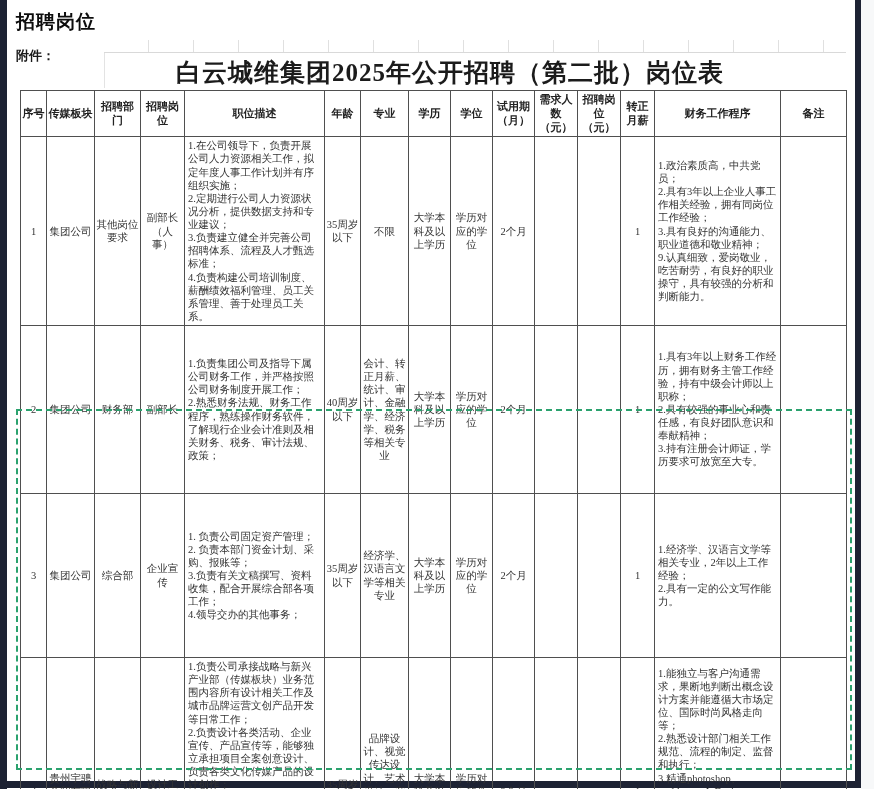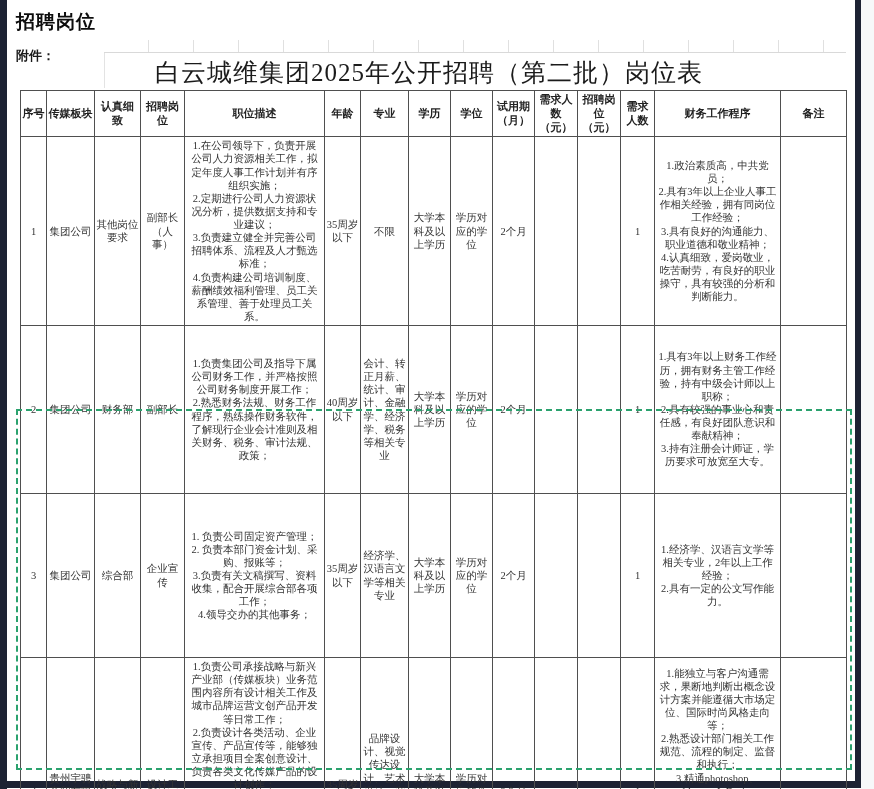--- a/index.html
+++ b/index.html
@@ -31,24 +31,24 @@
   }
   
   .grid-band {
     position: absolute; left: 104px; top: 40px; width: 742px; height: 13px;
     border-bottom: 1px solid #d9d9d9;
     background: repeating-linear-gradient(to right, transparent 0, transparent 44px, #e0e0e0 44px, #e0e0e0 45px);
   }
   .grid-tick-left { position: absolute; left: 104px; top: 53px; width: 1px; height: 35px; background: #e3e3e3; }
 
   .sheet-title {
-    position: absolute; left: 16px; top: 56px; width: 826px;
+    position: absolute; left: 37px; top: 56px; width: 826px;
     text-align: center;
     font-family: "Liberation Serif", serif;
-    font-size: 25px; font-weight: 400; color: #1b1b1b;
+    font-size: 25px; font-weight: 700; color: #1b1b1b;
     letter-spacing: 1px;
     white-space: nowrap;
   }
 
   table.jobs {
     position: absolute; left: 20px; top: 90px; width: 826px;
     border-collapse: collapse;
     table-layout: fixed;
     font-family: "Liberation Serif", serif;
   }
@@ -60,21 +60,21 @@
     vertical-align: middle;
     word-break: break-word;
     overflow: hidden;
   }
   table.jobs th {
     font-size: 11px; font-weight: 700; color: #222;
     text-align: center; padding: 2px 1px;
   }
   td.c { text-align: center; padding: 1px; }
   td.ml {
-    text-align: center; padding: 2px 3px;
+    text-align: left; padding: 2px 3px;
     white-space: pre-line;
   }
   tr.hdr { height: 38px; }
   tr.r1 { height: 115px; }
   tr.r2 { height: 168px; }
   tr.r3 { height: 164px; }
   tr.r4 { height: 194px; }
 
   
   .selection-rect {
@@ -114,31 +114,31 @@
       <col style="width:43px">
       <col style="width:43px">
     <col style="width:34px">
       <col style="width:126px">
       <col style="width:66px">
   </colgroup>
   <tbody>
       <tr class="hdr">
     <th>序号</th>
     <th>传媒板块</th>
-    <th>认真细致</th>
+    <th>招聘部门</th>
     <th>招聘岗位</th>
     <th>职位描述</th>
     <th>年龄</th>
     <th>专业</th>
     <th>学历</th>
     <th>学位</th>
     <th>试用期（月）</th>
     <th>需求人数（元）</th>
     <th>招聘岗位（元）</th>
-    <th>需求人数</th>
+    <th>转正月薪</th>
     <th>财务工作程序</th>
     <th>备注</th>
   </tr>
 
   <tr class="r1">
     <td class="c">1</td>
     <td class="c">集团公司</td>
     <td class="c">其他岗位要求</td>
     <td class="c">副部长（人事）</td>
     <td class="ml">1.在公司领导下，负责开展公司人力资源相关工作，拟定年度人事工作计划并有序组织实施；
@@ -149,21 +149,21 @@
     <td class="c">不限</td>
     <td class="c">大学本科及以上学历</td>
     <td class="c">学历对应的学位</td>
     <td class="c">2个月</td>
     <td class="c"></td>
     <td class="c"></td>
     <td class="c">1</td>
     <td class="ml">1.政治素质高，中共党员；
 2.具有3年以上企业人事工作相关经验，拥有同岗位工作经验；
 3.具有良好的沟通能力、职业道德和敬业精神；
-4.认真细致，爱岗敬业，吃苦耐劳，有良好的职业操守，具有较强的分析和判断能力。</td>
+9.认真细致，爱岗敬业，吃苦耐劳，有良好的职业操守，具有较强的分析和判断能力。</td>
     <td class="c"></td>
   </tr>
 
   <tr class="r2">
     <td class="c">2</td>
     <td class="c">集团公司</td>
     <td class="c">财务部</td>
     <td class="c">副部长</td>
     <td class="ml">1.负责集团公司及指导下属公司财务工作，并严格按照公司财务制度开展工作；
 2.熟悉财务法规、财务工作程序，熟练操作财务软件，了解现行企业会计准则及相关财务、税务、审计法规、政策；</td>

